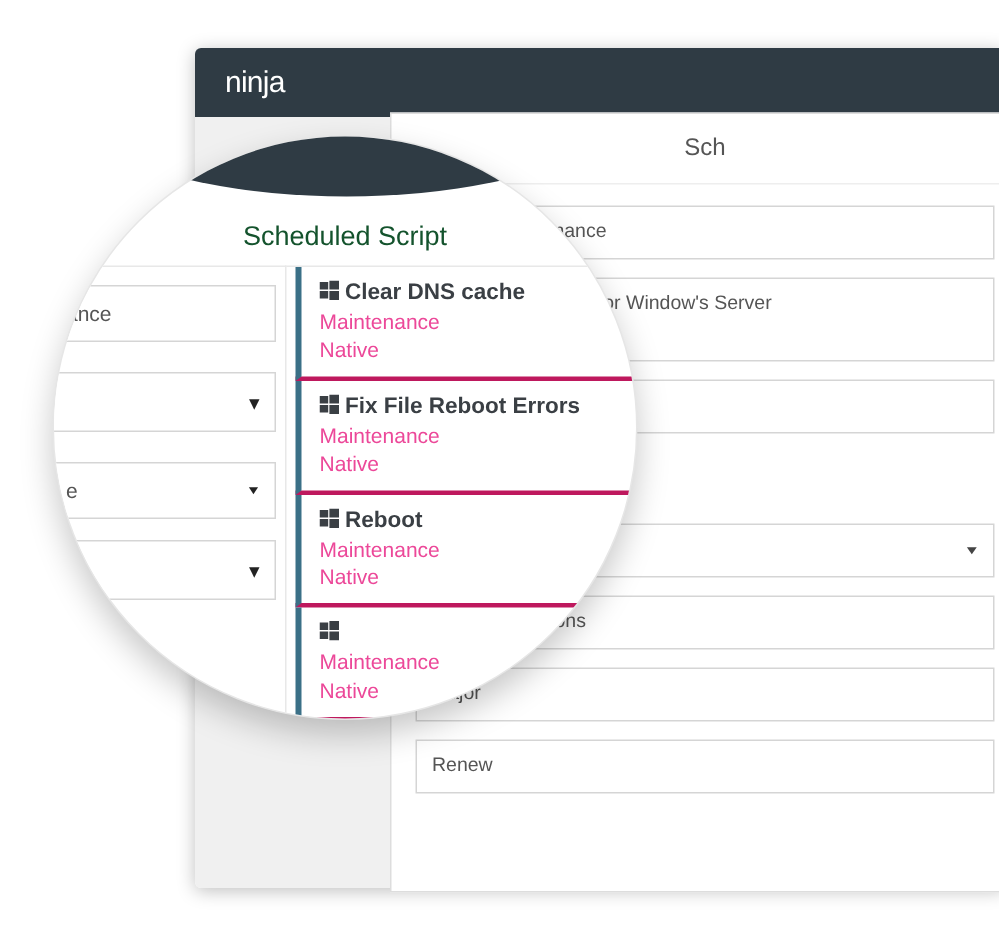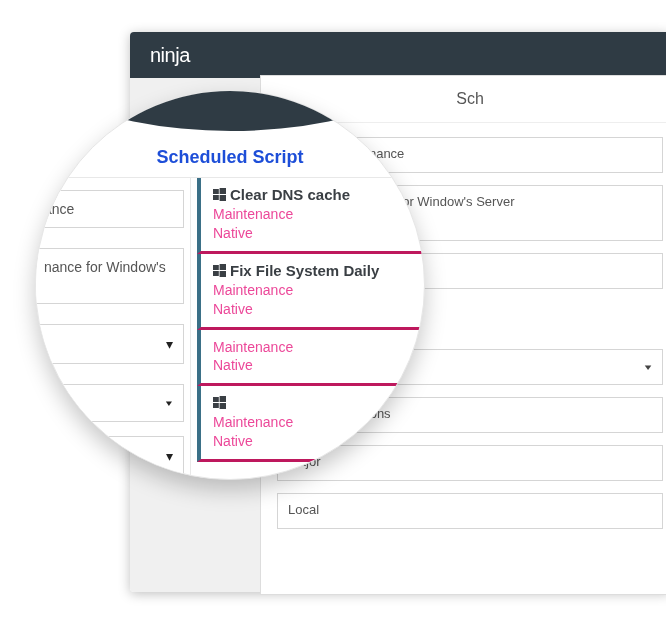--- a/index.html
+++ b/index.html
@@ -105,22 +105,21 @@
     height: 250px;
     background: #2f3b44;
     border-radius: 50%;
   }
   .mag-title {
     position: absolute;
     top: 56px;
     width: 100%;
     text-align: center;
     font-size: 18px;
-    color: #1d4ed8;
-    font-weight: bold;
+    color: #14532d;
   }
   .mag-content {
     position: absolute;
     top: 86px;
     left: 0;
     right: 0;
     bottom: 0;
     display: flex;
   }
   .mag-left {
@@ -213,32 +212,31 @@
     <div class="dialog-row">
         <div class="dialog-field select">Local Device Time</div>
       </div>
     <div class="dialog-row">
         <div class="dialog-field">Send notifications</div>
       </div>
     <div class="dialog-row">
         <div class="dialog-field">Major</div>
       </div>
     <div class="dialog-row">
-        <div class="dialog-field">Local</div>
+        <div class="dialog-field">Renew</div>
       </div>
   </div>
 </div>
 
 <div class="magnifier">
   <div class="mag-dark"></div>
   <div class="mag-title">Scheduled Script</div>
   <div class="mag-content">
     <div class="mag-left">
       <div class="mag-input" style="border-left:none">ance</div>
-      <div class="mag-input multi" style="border-left:none">nance for Window's</div>
       <div class="mag-input select" style="border-left:none"></div>
       <div class="mag-input caret" style="border-left:none;margin-bottom:14px">e</div>
       <div class="mag-input select" style="border-left:none"></div>
     </div>
     <div class="mag-right" id="script-list">
         <div class="script-item">
           <div class="script-title"><svg class="win-icon" width="13" height="13" viewBox="0 0 13 13">
               <rect x="0" y="1" width="5.8" height="5" fill="#3a3f44"></rect>
               <rect x="6.6" y="0" width="6.4" height="6" fill="#3a3f44"></rect>
               <rect x="0" y="7" width="5.8" height="5" fill="#3a3f44"></rect>
@@ -246,25 +244,31 @@
             </svg><span>Clear DNS cache</span></div>
           <div class="script-cat">Maintenance</div>
           <div class="script-type">Native</div>
         </div>
         <div class="script-item">
           <div class="script-title"><svg class="win-icon" width="13" height="13" viewBox="0 0 13 13">
               <rect x="0" y="1" width="5.8" height="5" fill="#3a3f44"></rect>
               <rect x="6.6" y="0" width="6.4" height="6" fill="#3a3f44"></rect>
               <rect x="0" y="7" width="5.8" height="5" fill="#3a3f44"></rect>
               <rect x="6.6" y="7" width="6.4" height="6" fill="#3a3f44"></rect>
-            </svg><span>Fix File System Daily</span></div>
-          <div class="script-cat">Maintenance</div>
-          <div class="script-type">Native</div>
-        </div>
-        <div class="script-item">
+            </svg><span>Fix File Reboot Errors</span></div>
+          <div class="script-cat">Maintenance</div>
+          <div class="script-type">Native</div>
+        </div>
+        <div class="script-item">
+          <div class="script-title"><svg class="win-icon" width="13" height="13" viewBox="0 0 13 13">
+              <rect x="0" y="1" width="5.8" height="5" fill="#3a3f44"></rect>
+              <rect x="6.6" y="0" width="6.4" height="6" fill="#3a3f44"></rect>
+              <rect x="0" y="7" width="5.8" height="5" fill="#3a3f44"></rect>
+              <rect x="6.6" y="7" width="6.4" height="6" fill="#3a3f44"></rect>
+            </svg><span>Reboot</span></div>
           <div class="script-cat">Maintenance</div>
           <div class="script-type">Native</div>
         </div>
         <div class="script-item">
           <div class="script-title"><svg class="win-icon" width="13" height="13" viewBox="0 0 13 13">
               <rect x="0" y="1" width="5.8" height="5" fill="#3a3f44"></rect>
               <rect x="6.6" y="0" width="6.4" height="6" fill="#3a3f44"></rect>
               <rect x="0" y="7" width="5.8" height="5" fill="#3a3f44"></rect>
               <rect x="6.6" y="7" width="6.4" height="6" fill="#3a3f44"></rect>
             </svg></div>

